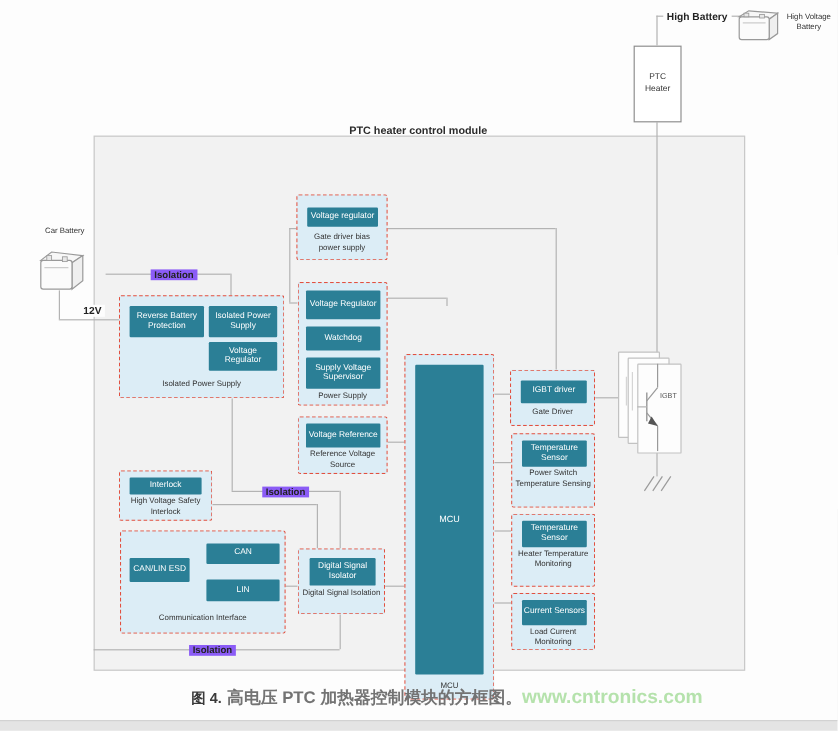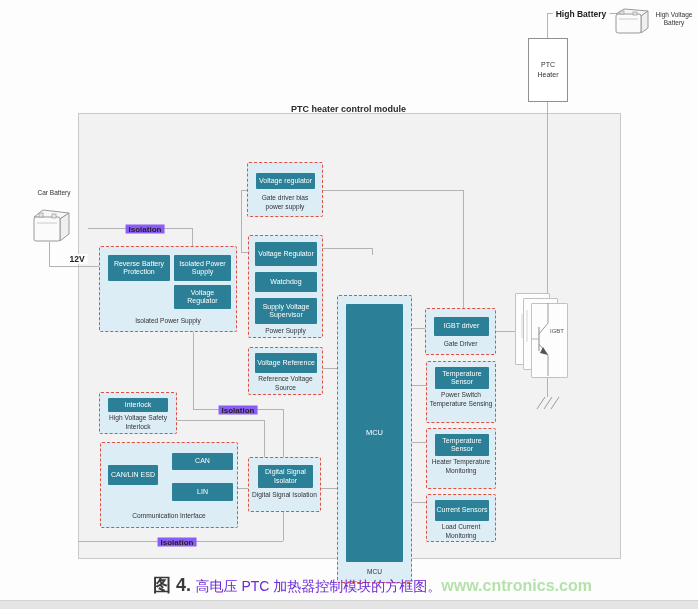--- a/index.html
+++ b/index.html
@@ -24,22 +24,22 @@
             font-size:8px;font-weight:bold;color:#222;white-space:nowrap;}
   .small-ext{position:absolute;text-align:center;font-size:6.5px;line-height:1.25;color:#333;}
   .bold-ext{position:absolute;transform:translate(-50%,-50%);background:#fdfdfd;padding:0 3px;
             font-size:8.5px;font-weight:bold;color:#222;white-space:nowrap;}
   .ptc-box{position:absolute;left:528px;top:38px;width:38px;height:62px;background:#fff;
            border:1px solid #8f8f8f;display:flex;align-items:center;justify-content:center;
            text-align:center;font-size:7px;color:#333;line-height:1.4;}
   .igbt-rect{position:absolute;background:#fdfdfd;border:1px solid #c2c2c2;border-radius:1px;}
   .igbt-text{position:absolute;left:550px;top:328px;font-size:6px;color:#555;}
   .caption-bar{position:absolute;left:0;top:573px;width:698px;text-align:center;white-space:nowrap;}
-  .caption-fig{font-size:18px;font-weight:bold;color:#3a3a3a;margin-left:47px;}
-  .caption-txt{font-size:14px;font-weight:normal;color:#6d28d9;}
+  .caption-fig{font-size:12px;font-weight:bold;color:#3a3a3a;margin-left:47px;}
+  .caption-txt{font-size:14px;font-weight:bold;color:#737373;}
   .watermark{font-size:16px;color:#b5e2ac;font-weight:bold;}
   .bottom-band{position:absolute;left:0;top:600px;width:698px;height:9px;background:#e4e4e4;border-top:1px solid #d2d2d2;}
 </style>
 </head>
 <body>
 
 <div class="module"></div>
 <div class="module-title">PTC heater control module</div>
 
 <div class="hline" style="left:547px;top:13px;width:70px;"></div>

